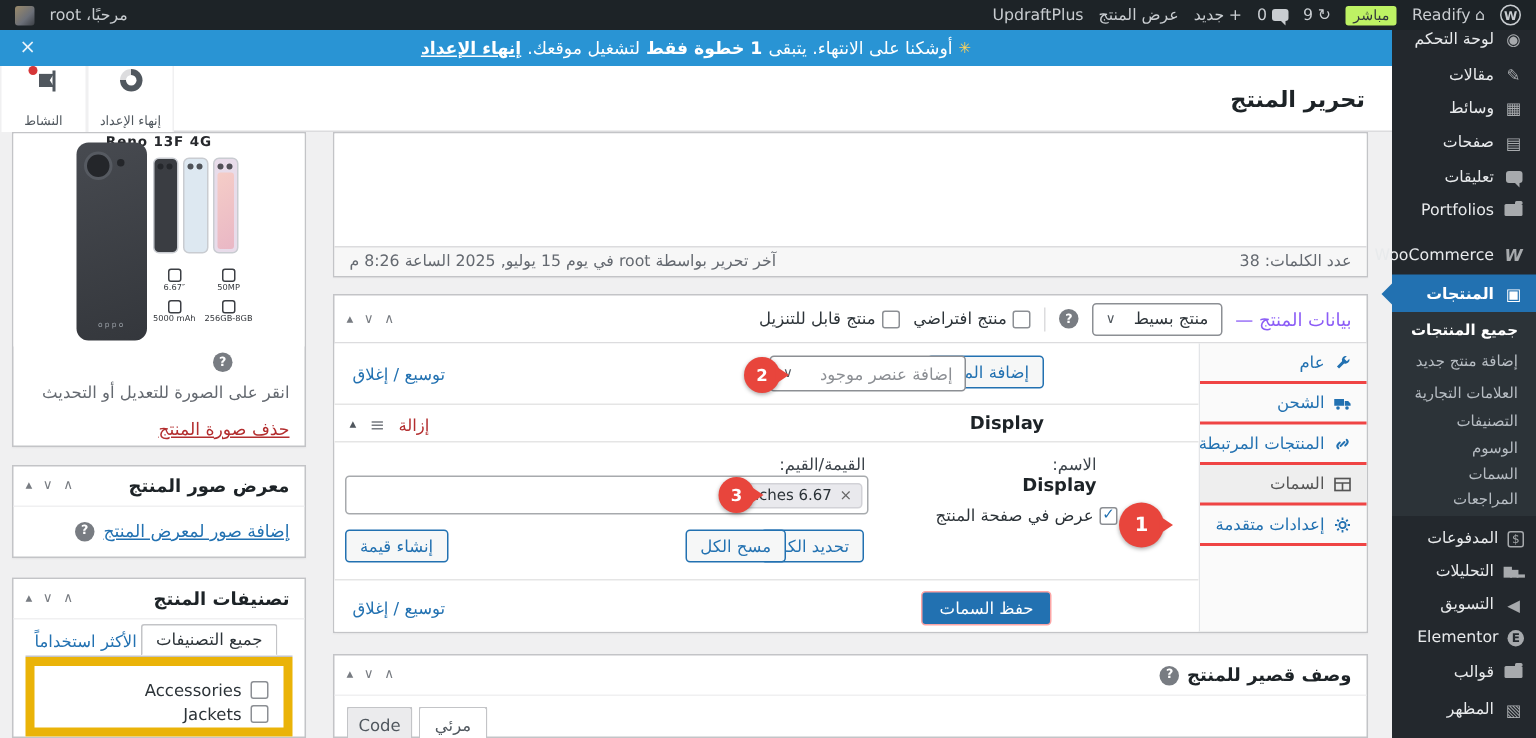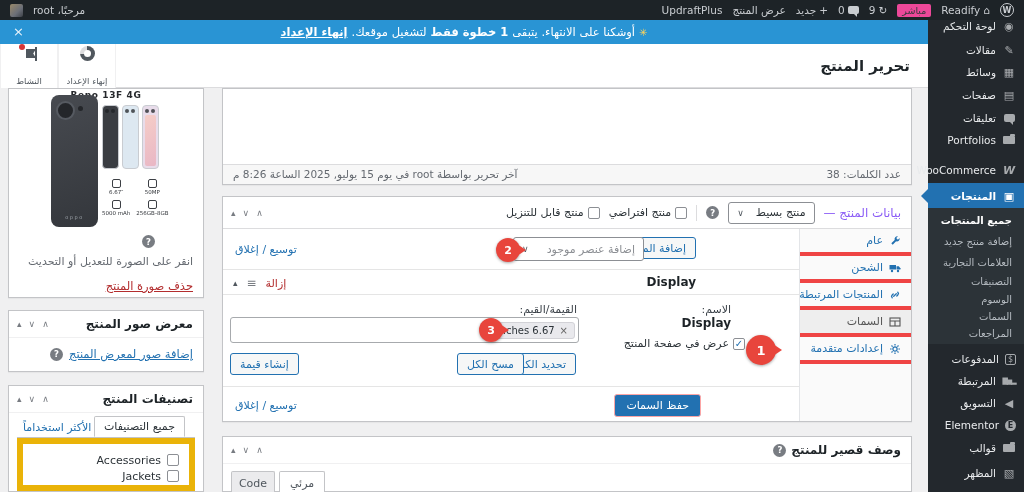--- a/index.html
+++ b/index.html
@@ -7,21 +7,21 @@
   body{font-family:"DejaVu Sans","Liberation Sans",sans-serif}
   #app{position:relative;width:1024px;height:492px;overflow:hidden;direction:rtl;background:#f0f0f1}
 
   
   .abar{position:absolute;top:0;left:0;width:100%;height:20px;background:#1d2327;color:#c9cdd1;
         font-size:10.5px;z-index:60;display:flex;justify-content:space-between;align-items:center;padding:0 10px}
   .abar-grp{display:flex;align-items:center;gap:10px;height:100%}
   .ai{display:flex;align-items:center;gap:3px;cursor:pointer;white-space:nowrap}
   .wplogo{width:14px;height:14px;border:1.5px solid #c9cdd1;border-radius:50%;display:flex;align-items:center;
           justify-content:center;font-size:8px;font-weight:bold}
-  .livebadge{background:#ec4899;color:#32373c;border-radius:2px;padding:0 5px;font-size:9.5px;line-height:13px}
+  .livebadge{background:#bef264;color:#32373c;border-radius:2px;padding:0 5px;font-size:9.5px;line-height:13px}
   .bubble{width:11px;height:8px;background:#c9cdd1;border-radius:2px;position:relative;display:inline-block}
   .bubble::after{content:"";position:absolute;bottom:-3px;right:2px;border:3px solid transparent;
                  border-top-color:#c9cdd1;border-right-color:#c9cdd1}
   .avatar{width:13px;height:13px;border-radius:2px;background:linear-gradient(135deg,#9a8a6a 0%,#6b6f78 60%,#3c4046 100%)}
 
   
   #amenu{position:absolute;top:20px;right:0;width:96px;height:472px;background:#23282d;z-index:40}
   .mi{position:absolute;right:0;width:96px;height:22px;color:#e8eaec;font-size:10.5px;display:flex;
       align-items:center;gap:6px;padding-right:8px;cursor:pointer;white-space:nowrap}
   .mi .ic{width:14px;display:flex;justify-content:center;color:#a7aaad;font-size:11px;flex:none}
@@ -93,21 +93,21 @@
   .ptype{display:flex;align-items:center;gap:12px;border:1px solid #8c8f94;border-radius:3px;background:#fff;
          height:22px;padding:0 8px;font-size:11px;color:#2c3338;cursor:pointer;white-space:nowrap}
   .ptype .car{color:#50575e;font-size:9px}
   .vsep{width:1px;height:16px;background:#dcdcde}
   .cbx{display:flex;align-items:center;gap:4px;font-size:11px;color:#2c3338;cursor:pointer;white-space:nowrap}
   .cb{width:12px;height:12px;border:1px solid #8c8f94;border-radius:2px;background:#fff;flex:none;display:flex;
       align-items:center;justify-content:center;font-size:10px;color:#2271b1;font-weight:bold;line-height:1}
   .wc-tabs{position:absolute;top:32px;bottom:0;right:0;width:112px;background:#fafafa;border-left:1px solid #e3e5e8;
            list-style:none;padding-top:0}
   .wc-tab{height:27px;display:flex;align-items:center;gap:6px;padding-right:10px;font-size:11px;color:#2271b1;
-          cursor:pointer;border-bottom:4px solid #ef4444;white-space:nowrap}
+          cursor:pointer;border-bottom:2px solid #ef4444;white-space:nowrap}
   .wc-tab.active{background:#eeeeee;color:#555}
   .wc-tab svg{flex:none}
   .attr-content{position:absolute;top:32px;left:0;right:112px;bottom:0;background:#fff}
   .linkb{color:#2271b1;font-size:11px;cursor:pointer;text-decoration:none}
   .btn2{display:inline-flex;align-items:center;justify-content:center;height:22px;padding:0 9px;font-size:11px;
         color:#2271b1;background:#f6f7f7;border:1px solid #2271b1;border-radius:3px;cursor:pointer;white-space:nowrap}
   .btn1{display:inline-flex;align-items:center;justify-content:center;height:23px;padding:0 11px;font-size:11px;
         color:#fff;background:#2271b1;border:1px solid #fca5a5;border-radius:3px;cursor:pointer;white-space:nowrap}
   .selbox{position:absolute;display:flex;align-items:center;justify-content:space-between;border:1px solid #8c8f94;
           border-radius:3px;background:#fff;height:24px;padding:0 8px;font-size:11px;color:#8c8f94;cursor:pointer}
@@ -256,21 +256,21 @@
     <div class="smi" style="top:253px">التصنيفات</div>
     <div class="smi" style="top:271px">الوسوم</div>
     <div class="smi" style="top:288px">السمات</div>
     <div class="smi" style="top:305px">المراجعات</div>
     <div class="mi" style="top:328px">
       <span class="ic dollar">$</span>
       <span>المدفوعات</span>
     </div>
     <div class="mi" style="top:350px">
       <span class="ic bars">▂▅▇</span>
-      <span>المرتبطة</span>
+      <span>التحليلات</span>
     </div>
     <div class="mi" style="top:372px">
       <span class="ic">◀</span>
       <span>التسويق</span>
     </div>
     <div class="mi" style="top:394px">
       <span class="ic ele">E</span>
       <span>Elementor</span>
     </div>
     <div class="mi" style="top:417px">

